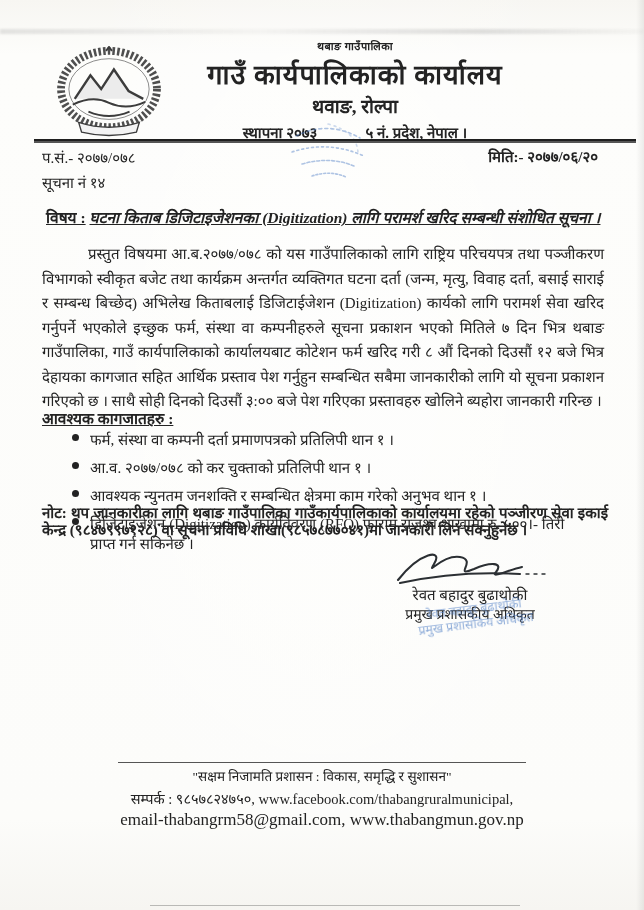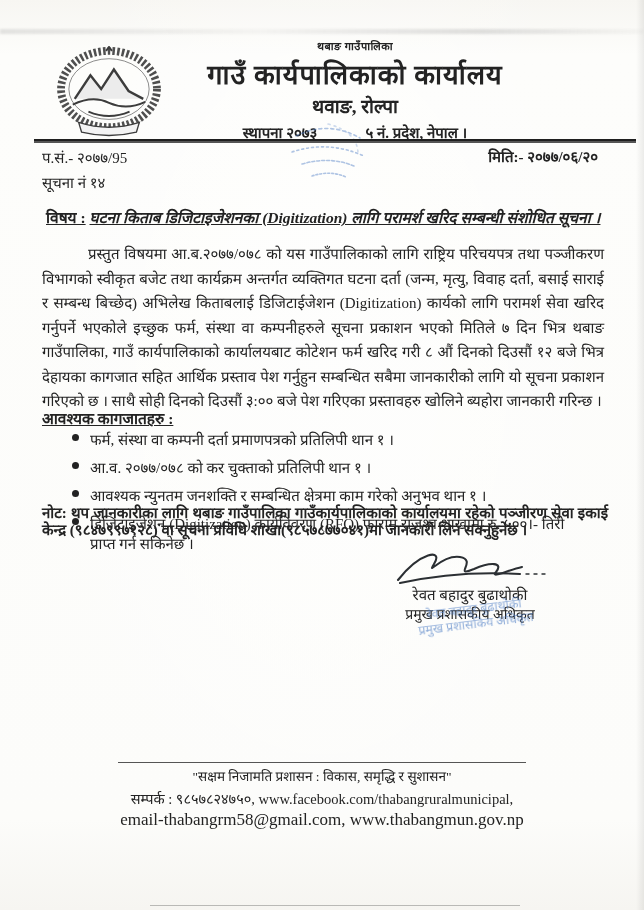--- a/index.html
+++ b/index.html
@@ -104,21 +104,21 @@
       <path d="M14 34 q36 -12 72 4" stroke-dasharray="2 3"></path>
       <path d="M24 46 q28 -8 52 2" stroke-dasharray="3 2"></path>
       <path d="M34 58 q18 -6 34 1" stroke-dasharray="2 2"></path>
       <path d="M50 6 q30 8 30 30" stroke-dasharray="2 4" opacity=".6"></path>
     </g>
   </svg>
 
   <div class="rule"></div>
 
   <div class="meta-left">
-    <div>प.सं.- २०७७/95</div>
+    <div>प.सं.- २०७७/०७८</div>
     <div>सूचना नं १४</div>
   </div>
   <div class="meta-right">मिति:- २०७७/०६/२०</div>
 
   <div class="subject">
     <span class="u">विषय :</span>
     <span class="u it">घटना किताब डिजिटाइजेशनका (Digitization) लागि परामर्श खरिद सम्बन्धी संशोधित सूचना ।</span>
   </div>
 
   <div class="body-par">प्रस्तुत विषयमा आ.ब.२०७७/०७८ को यस गाउँपालिकाको लागि राष्ट्रिय परिचयपत्र तथा पञ्जीकरण विभागको स्वीकृत बजेट तथा कार्यक्रम अन्तर्गत व्यक्तिगत घटना दर्ता (जन्म, मृत्यु, विवाह दर्ता, बसाई साराई र सम्बन्ध बिच्छेद) अभिलेख किताबलाई डिजिटाईजेशन (Digitization) कार्यको लागि परामर्श सेवा खरिद गर्नुपर्ने भएकोले इच्छुक फर्म, संस्था वा कम्पनीहरुले सूचना प्रकाशन भएको मितिले ७ दिन भित्र थबाङ गाउँपालिका, गाउँ कार्यपालिकाको कार्यालयबाट कोटेशन फर्म खरिद गरी ८ औं दिनको दिउसौं १२ बजे भित्र देहायका कागजात सहित आर्थिक प्रस्ताव पेश गर्नुहुन सम्बन्धित सबैमा जानकारीको लागि यो सूचना प्रकाशन गरिएको छ । साथै सोही दिनको दिउसौं ३:०० बजे पेश गरिएका प्रस्तावहरु खोलिने ब्यहोरा जानकारी गरिन्छ ।</div>

